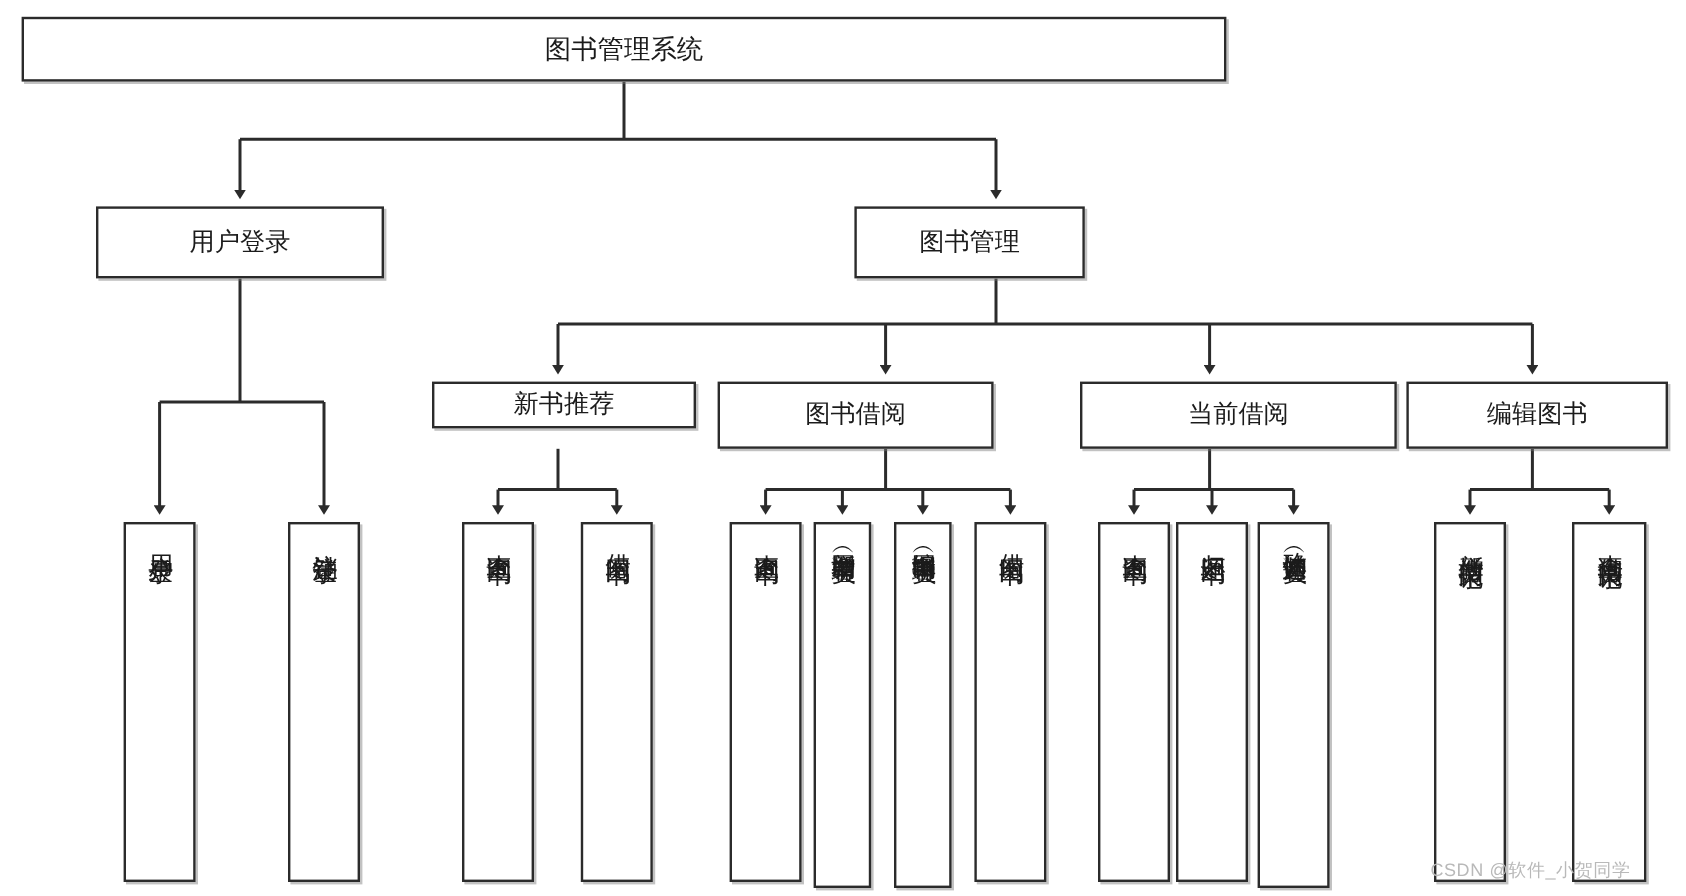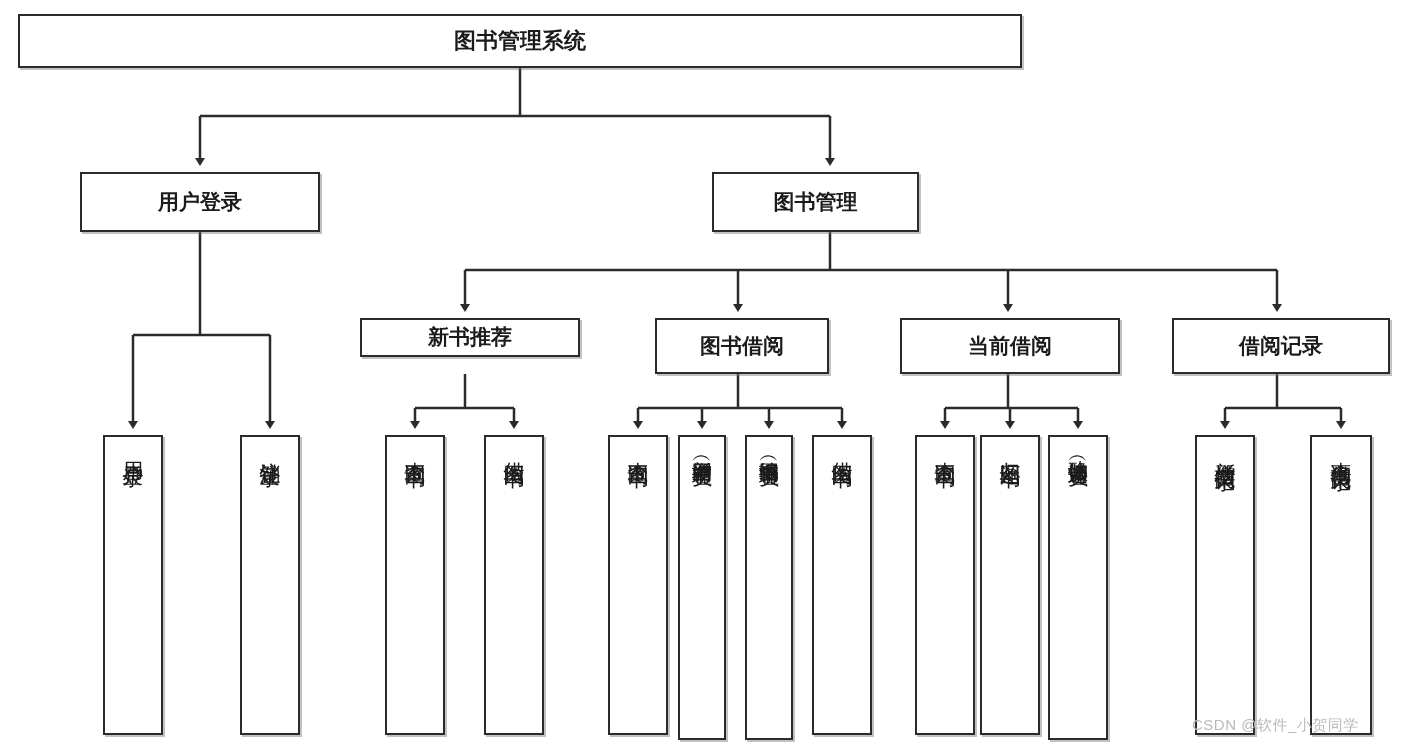--- a/index.html
+++ b/index.html
@@ -37,21 +37,20 @@
     color: #1b1b1b;
   }
   .node .label {
     text-align: center;
     line-height: 1.15;
     white-space: nowrap;
   }
   .node.horizontal .label {
     writing-mode: horizontal-tb;
     font-size: 21px;
-    font-weight: bold;
   }
   .node.root .label {
     font-size: 22px;
   }
   .node.vertical {
     align-items: flex-start;
     justify-content: center;
     padding-top: 8px;
   }
   .node.vertical .label {
@@ -130,35 +129,35 @@
     </g>
   </svg>
 
   <div class="node root horizontal" style="left:18px; top:14px; width:1004px; height:54px;">
     <span class="label">图书管理系统</span>
   </div>
 
   <div class="node horizontal" style="left:80px; top:172px; width:240px; height:60px;">
     <span class="label">用户登录</span>
   </div>
-  <div class="node horizontal" style="left:712px; top:172px; width:207px; height:60px;">
+  <div class="node horizontal" style="left:712px; top:172px; width:192px; height:60px;">
     <span class="label">图书管理</span>
   </div>
 
   <div class="node horizontal" style="left:360px; top:318px; width:220px; height:39px;">
     <span class="label">新书推荐</span>
   </div>
-  <div class="node horizontal" style="left:655px; top:318px; width:174px; height:56px;">
+  <div class="node horizontal" style="left:598px; top:318px; width:230px; height:56px;">
     <span class="label">图书借阅</span>
   </div>
-  <div class="node horizontal" style="left:900px; top:318px; width:220px; height:56px;">
+  <div class="node horizontal" style="left:900px; top:318px; width:264px; height:56px;">
     <span class="label">当前借阅</span>
   </div>
   <div class="node horizontal" style="left:1172px; top:318px; width:218px; height:56px;">
-    <span class="label">借阅记录</span>
+    <span class="label">编辑图书</span>
   </div>
 
   <div class="node vertical" style="left:103px; top:435px; width:60px; height:300px;">
     <span class="label">用户登录</span>
   </div>
   <div class="node vertical" style="left:240px; top:435px; width:60px; height:300px;">
     <span class="label">注销登录</span>
   </div>
   <div class="node vertical" style="left:385px; top:435px; width:60px; height:300px;">
     <span class="label">查询图书</span>

